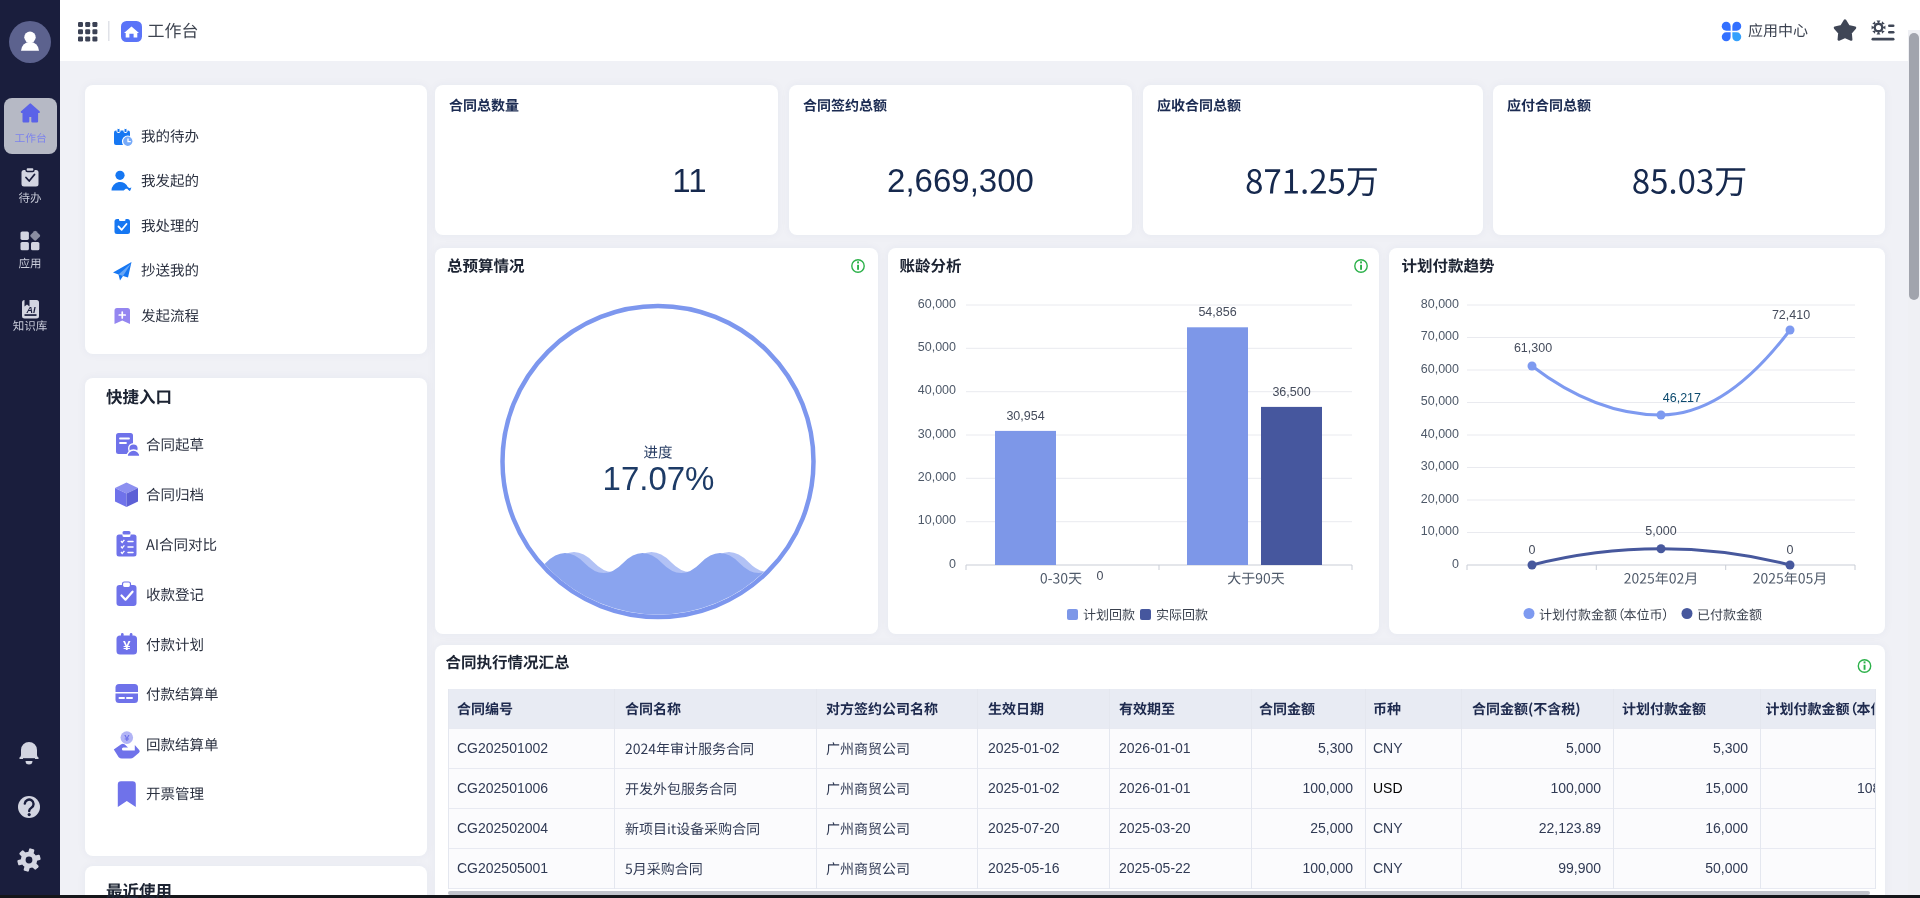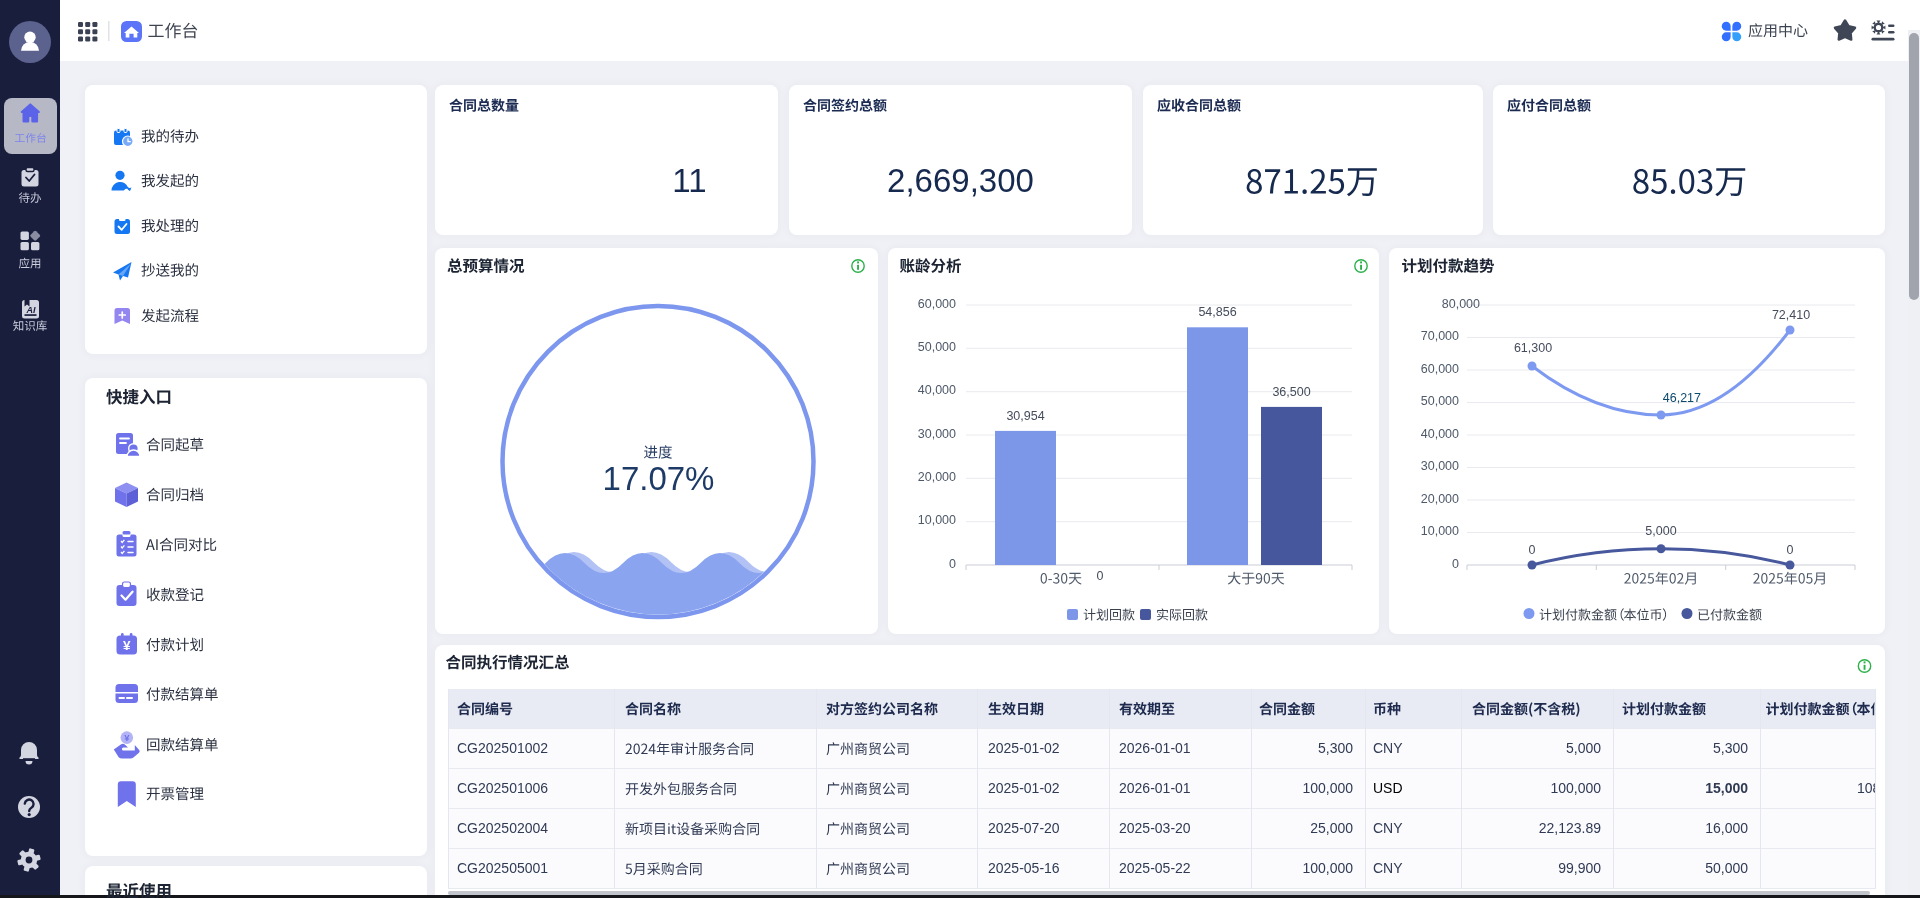--- a/index.html
+++ b/index.html
@@ -59,41 +59,41 @@
 <div style="position:absolute;z-index:10;line-height:1;white-space:nowrap;left:1251.5px;top:385.8px;width:80px;text-align:center;font-size:12.5px;color:#454c5c;font-weight:400;">36,500</div>
 <div style="position:absolute;z-index:10;line-height:1;white-space:nowrap;left:1080.0px;top:570.2px;width:40px;text-align:center;font-size:12.5px;color:#454c5c;font-weight:400;">0</div>
 <div style="position:absolute;z-index:10;line-height:1;white-space:nowrap;left:1379.0px;top:557.8px;width:80px;text-align:right;font-size:12.5px;color:#4e5969;font-weight:400;">0</div>
 <div style="position:absolute;z-index:10;line-height:1;white-space:nowrap;left:1379.0px;top:525.2px;width:80px;text-align:right;font-size:12.5px;color:#4e5969;font-weight:400;">10,000</div>
 <div style="position:absolute;z-index:10;line-height:1;white-space:nowrap;left:1379.0px;top:492.8px;width:80px;text-align:right;font-size:12.5px;color:#4e5969;font-weight:400;">20,000</div>
 <div style="position:absolute;z-index:10;line-height:1;white-space:nowrap;left:1379.0px;top:460.2px;width:80px;text-align:right;font-size:12.5px;color:#4e5969;font-weight:400;">30,000</div>
 <div style="position:absolute;z-index:10;line-height:1;white-space:nowrap;left:1379.0px;top:427.8px;width:80px;text-align:right;font-size:12.5px;color:#4e5969;font-weight:400;">40,000</div>
 <div style="position:absolute;z-index:10;line-height:1;white-space:nowrap;left:1379.0px;top:395.2px;width:80px;text-align:right;font-size:12.5px;color:#4e5969;font-weight:400;">50,000</div>
 <div style="position:absolute;z-index:10;line-height:1;white-space:nowrap;left:1379.0px;top:362.8px;width:80px;text-align:right;font-size:12.5px;color:#4e5969;font-weight:400;">60,000</div>
 <div style="position:absolute;z-index:10;line-height:1;white-space:nowrap;left:1379.0px;top:330.2px;width:80px;text-align:right;font-size:12.5px;color:#4e5969;font-weight:400;">70,000</div>
-<div style="position:absolute;z-index:10;line-height:1;white-space:nowrap;left:1379.0px;top:297.8px;width:80px;text-align:right;font-size:12.5px;color:#4e5969;font-weight:400;margin-left:21px;">80,000</div>
+<div style="position:absolute;z-index:10;line-height:1;white-space:nowrap;left:1379.0px;top:297.8px;width:80px;text-align:right;font-size:12.5px;color:#4e5969;font-weight:400;">80,000</div>
 <div style="position:absolute;z-index:10;line-height:1;white-space:nowrap;left:1493.0px;top:342.2px;width:80px;text-align:center;font-size:12.5px;color:#454c5c;font-weight:400;">61,300</div>
 <div style="position:absolute;z-index:10;line-height:1;white-space:nowrap;left:1621.0px;top:391.8px;width:80px;text-align:right;font-size:12.5px;color:#0c4a6e;font-weight:400;">46,217</div>
 <div style="position:absolute;z-index:10;line-height:1;white-space:nowrap;left:1751.0px;top:308.8px;width:80px;text-align:center;font-size:12.5px;color:#454c5c;font-weight:400;">72,410</div>
 <div style="position:absolute;z-index:10;line-height:1;white-space:nowrap;left:1512.0px;top:543.8px;width:40px;text-align:center;font-size:12.5px;color:#454c5c;font-weight:400;">0</div>
 <div style="position:absolute;z-index:10;line-height:1;white-space:nowrap;left:1621.0px;top:524.8px;width:80px;text-align:center;font-size:12.5px;color:#454c5c;font-weight:400;">5,000</div>
 <div style="position:absolute;z-index:10;line-height:1;white-space:nowrap;left:1770.0px;top:543.8px;width:40px;text-align:center;font-size:12.5px;color:#454c5c;font-weight:400;">0</div>
 <div style="position:absolute;z-index:10;line-height:1;white-space:nowrap;left:457px;top:741.0px;font-size:14px;color:#303a54;font-weight:400;">CG202501002</div>
 <div style="position:absolute;z-index:10;line-height:1;white-space:nowrap;left:988px;top:741.0px;font-size:14px;color:#303a54;font-weight:400;">2025-01-02</div>
 <div style="position:absolute;z-index:10;line-height:1;white-space:nowrap;left:1119px;top:741.0px;font-size:14px;color:#303a54;font-weight:400;">2026-01-01</div>
 <div style="position:absolute;z-index:10;line-height:1;white-space:nowrap;left:1243.0px;top:741.0px;width:110px;text-align:right;font-size:14px;color:#303a54;font-weight:400;">5,300</div>
 <div style="position:absolute;z-index:10;line-height:1;white-space:nowrap;left:1373px;top:741.0px;font-size:14px;color:#303a54;font-weight:400;">CNY</div>
 <div style="position:absolute;z-index:10;line-height:1;white-space:nowrap;left:1461.0px;top:741.0px;width:140px;text-align:right;font-size:14px;color:#303a54;font-weight:400;">5,000</div>
 <div style="position:absolute;z-index:10;line-height:1;white-space:nowrap;left:1638.0px;top:741.0px;width:110px;text-align:right;font-size:14px;color:#303a54;font-weight:400;">5,300</div>
 <div style="position:absolute;z-index:10;line-height:1;white-space:nowrap;left:457px;top:781.0px;font-size:14px;color:#303a54;font-weight:400;">CG202501006</div>
 <div style="position:absolute;z-index:10;line-height:1;white-space:nowrap;left:988px;top:781.0px;font-size:14px;color:#303a54;font-weight:400;">2025-01-02</div>
 <div style="position:absolute;z-index:10;line-height:1;white-space:nowrap;left:1119px;top:781.0px;font-size:14px;color:#303a54;font-weight:400;">2026-01-01</div>
 <div style="position:absolute;z-index:10;line-height:1;white-space:nowrap;left:1243.0px;top:781.0px;width:110px;text-align:right;font-size:14px;color:#303a54;font-weight:400;">100,000</div>
 <div style="position:absolute;z-index:10;line-height:1;white-space:nowrap;left:1373px;top:781.0px;font-size:14px;color:#000000;font-weight:400;">USD</div>
 <div style="position:absolute;z-index:10;line-height:1;white-space:nowrap;left:1461.0px;top:781.0px;width:140px;text-align:right;font-size:14px;color:#303a54;font-weight:400;">100,000</div>
-<div style="position:absolute;z-index:10;line-height:1;white-space:nowrap;left:1638.0px;top:781.0px;width:110px;text-align:right;font-size:14px;color:#303a54;font-weight:700;">15,000</div>
+<div style="position:absolute;z-index:10;line-height:1;white-space:nowrap;left:1638.0px;top:781.0px;width:110px;text-align:right;font-size:14px;color:#303a54;font-weight:400;">15,000</div>
 <div style="position:absolute;z-index:10;line-height:1;white-space:nowrap;left:457px;top:821.0px;font-size:14px;color:#303a54;font-weight:400;">CG202502004</div>
 <div style="position:absolute;z-index:10;line-height:1;white-space:nowrap;left:988px;top:821.0px;font-size:14px;color:#303a54;font-weight:400;">2025-07-20</div>
 <div style="position:absolute;z-index:10;line-height:1;white-space:nowrap;left:1119px;top:821.0px;font-size:14px;color:#303a54;font-weight:400;">2025-03-20</div>
 <div style="position:absolute;z-index:10;line-height:1;white-space:nowrap;left:1243.0px;top:821.0px;width:110px;text-align:right;font-size:14px;color:#303a54;font-weight:400;">25,000</div>
 <div style="position:absolute;z-index:10;line-height:1;white-space:nowrap;left:1373px;top:821.0px;font-size:14px;color:#303a54;font-weight:400;">CNY</div>
 <div style="position:absolute;z-index:10;line-height:1;white-space:nowrap;left:1461.0px;top:821.0px;width:140px;text-align:right;font-size:14px;color:#303a54;font-weight:400;">22,123.89</div>
 <div style="position:absolute;z-index:10;line-height:1;white-space:nowrap;left:1638.0px;top:821.0px;width:110px;text-align:right;font-size:14px;color:#303a54;font-weight:400;">16,000</div>
 <div style="position:absolute;z-index:10;line-height:1;white-space:nowrap;left:457px;top:861.0px;font-size:14px;color:#303a54;font-weight:400;">CG202505001</div>
 <div style="position:absolute;z-index:10;line-height:1;white-space:nowrap;left:988px;top:861.0px;font-size:14px;color:#303a54;font-weight:400;">2025-05-16</div>
 <div style="position:absolute;z-index:10;line-height:1;white-space:nowrap;left:1119px;top:861.0px;font-size:14px;color:#303a54;font-weight:400;">2025-05-22</div>

